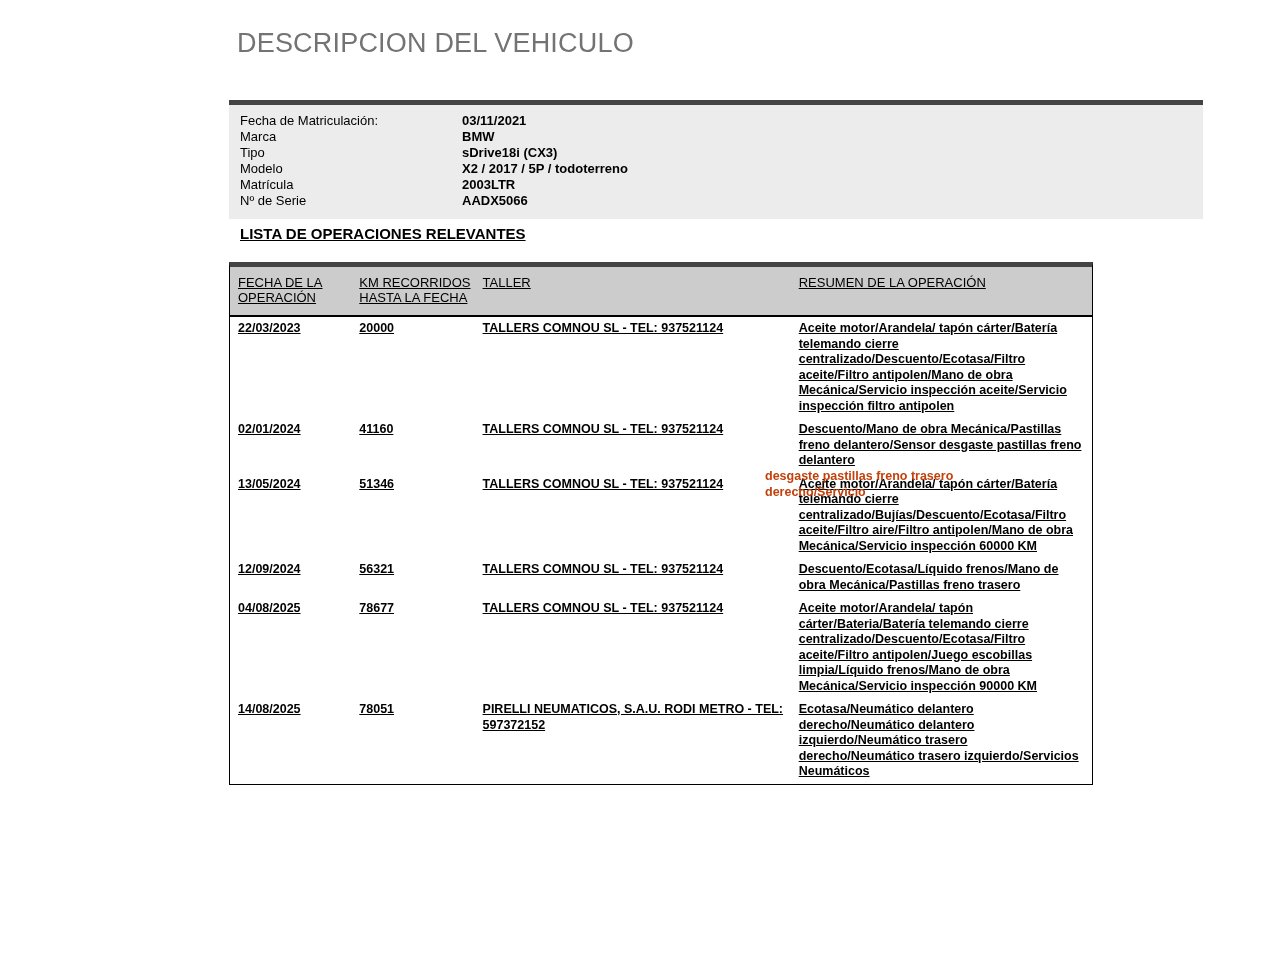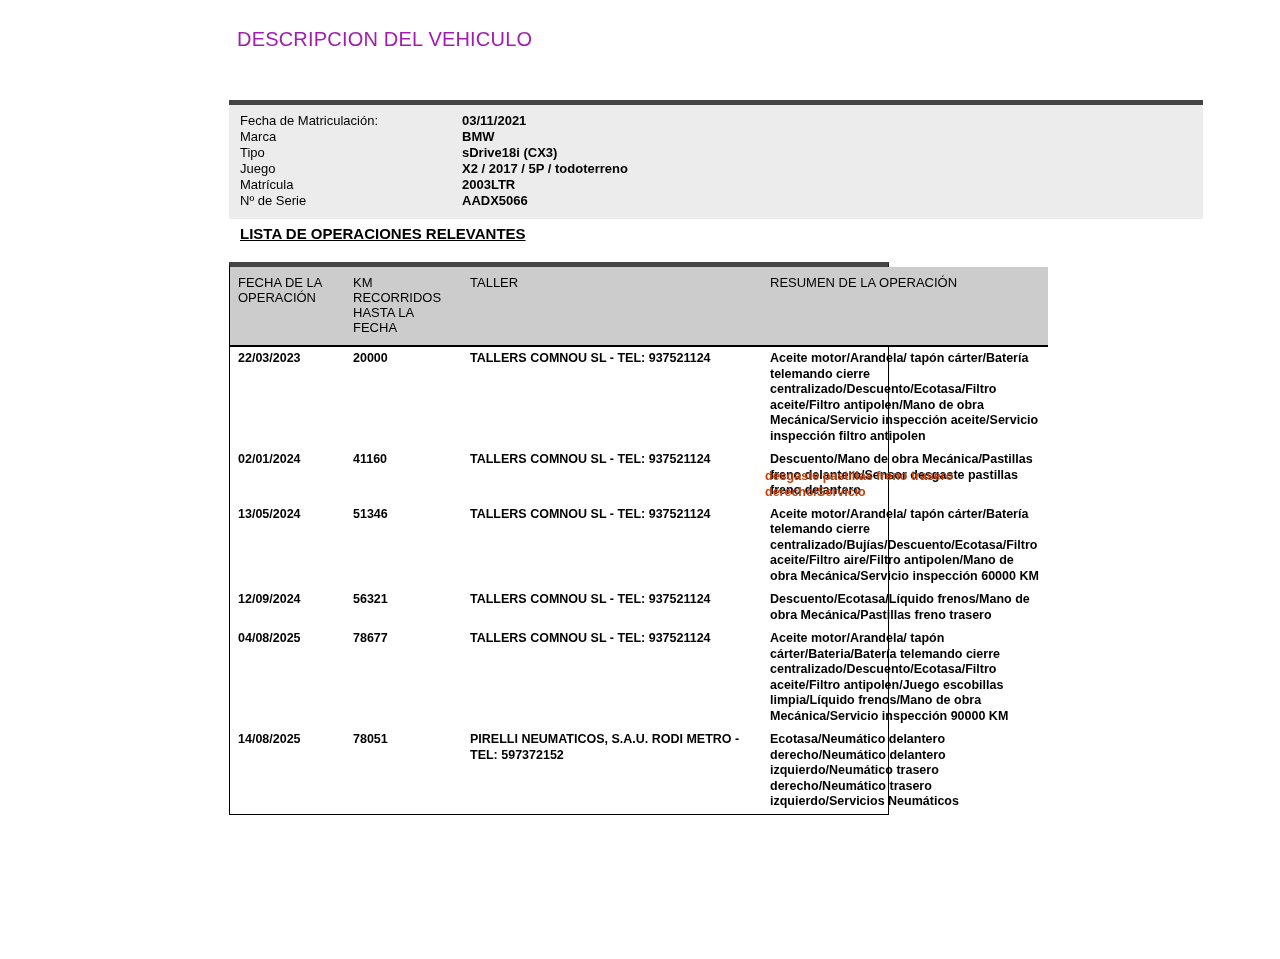--- a/index.html
+++ b/index.html
@@ -14,24 +14,24 @@
   .page {
     position: relative;
     width: 1280px;
     height: 959px;
     overflow: hidden;
   }
   .title {
     position: absolute;
     left: 237px;
     top: 28px;
-    font-size: 20px;
+    font-size: 27px;
     font-weight: normal;
     letter-spacing: 0.2px;
-    color: #a21caf;
+    color: #737373;
   }
 
   
   .info-block {
     position: absolute;
     left: 229px;
     top: 100px;
     width: 974px;
     background: #ececec;
     border-top: 5px solid #444444;
@@ -61,26 +61,27 @@
     font-size: 15px;
     font-weight: bold;
     text-decoration: underline;
   }
 
   
   .ops-table-wrap {
     position: absolute;
     left: 229px;
     top: 262px;
-    width: 660px;
+    width: 864px;
     border-top: 5px solid #444444;
     border-left: 1px solid #000;
     border-right: 1px solid #000;
     border-bottom: 1px solid #000;
     box-sizing: border-box;
+    text-decoration: underline;
   }
   table.ops {
     border-collapse: collapse;
     width: 100%;
     table-layout: fixed;
   }
   table.ops thead td {
     background: #cccccc;
     font-size: 13px;
     font-weight: normal;
@@ -130,21 +131,21 @@
     </div>
     <div class="info-row">
       <span class="info-label">Marca</span>
       <span class="info-value">BMW</span>
     </div>
     <div class="info-row">
       <span class="info-label">Tipo</span>
       <span class="info-value">sDrive18i (CX3)</span>
     </div>
     <div class="info-row">
-      <span class="info-label">Juego</span>
+      <span class="info-label">Modelo</span>
       <span class="info-value">X2 / 2017 / 5P / todoterreno</span>
     </div>
     <div class="info-row">
       <span class="info-label">Matrícula</span>
       <span class="info-value">2003LTR</span>
     </div>
     <div class="info-row">
       <span class="info-label">Nº de Serie</span>
       <span class="info-value">AADX5066</span>
     </div>

